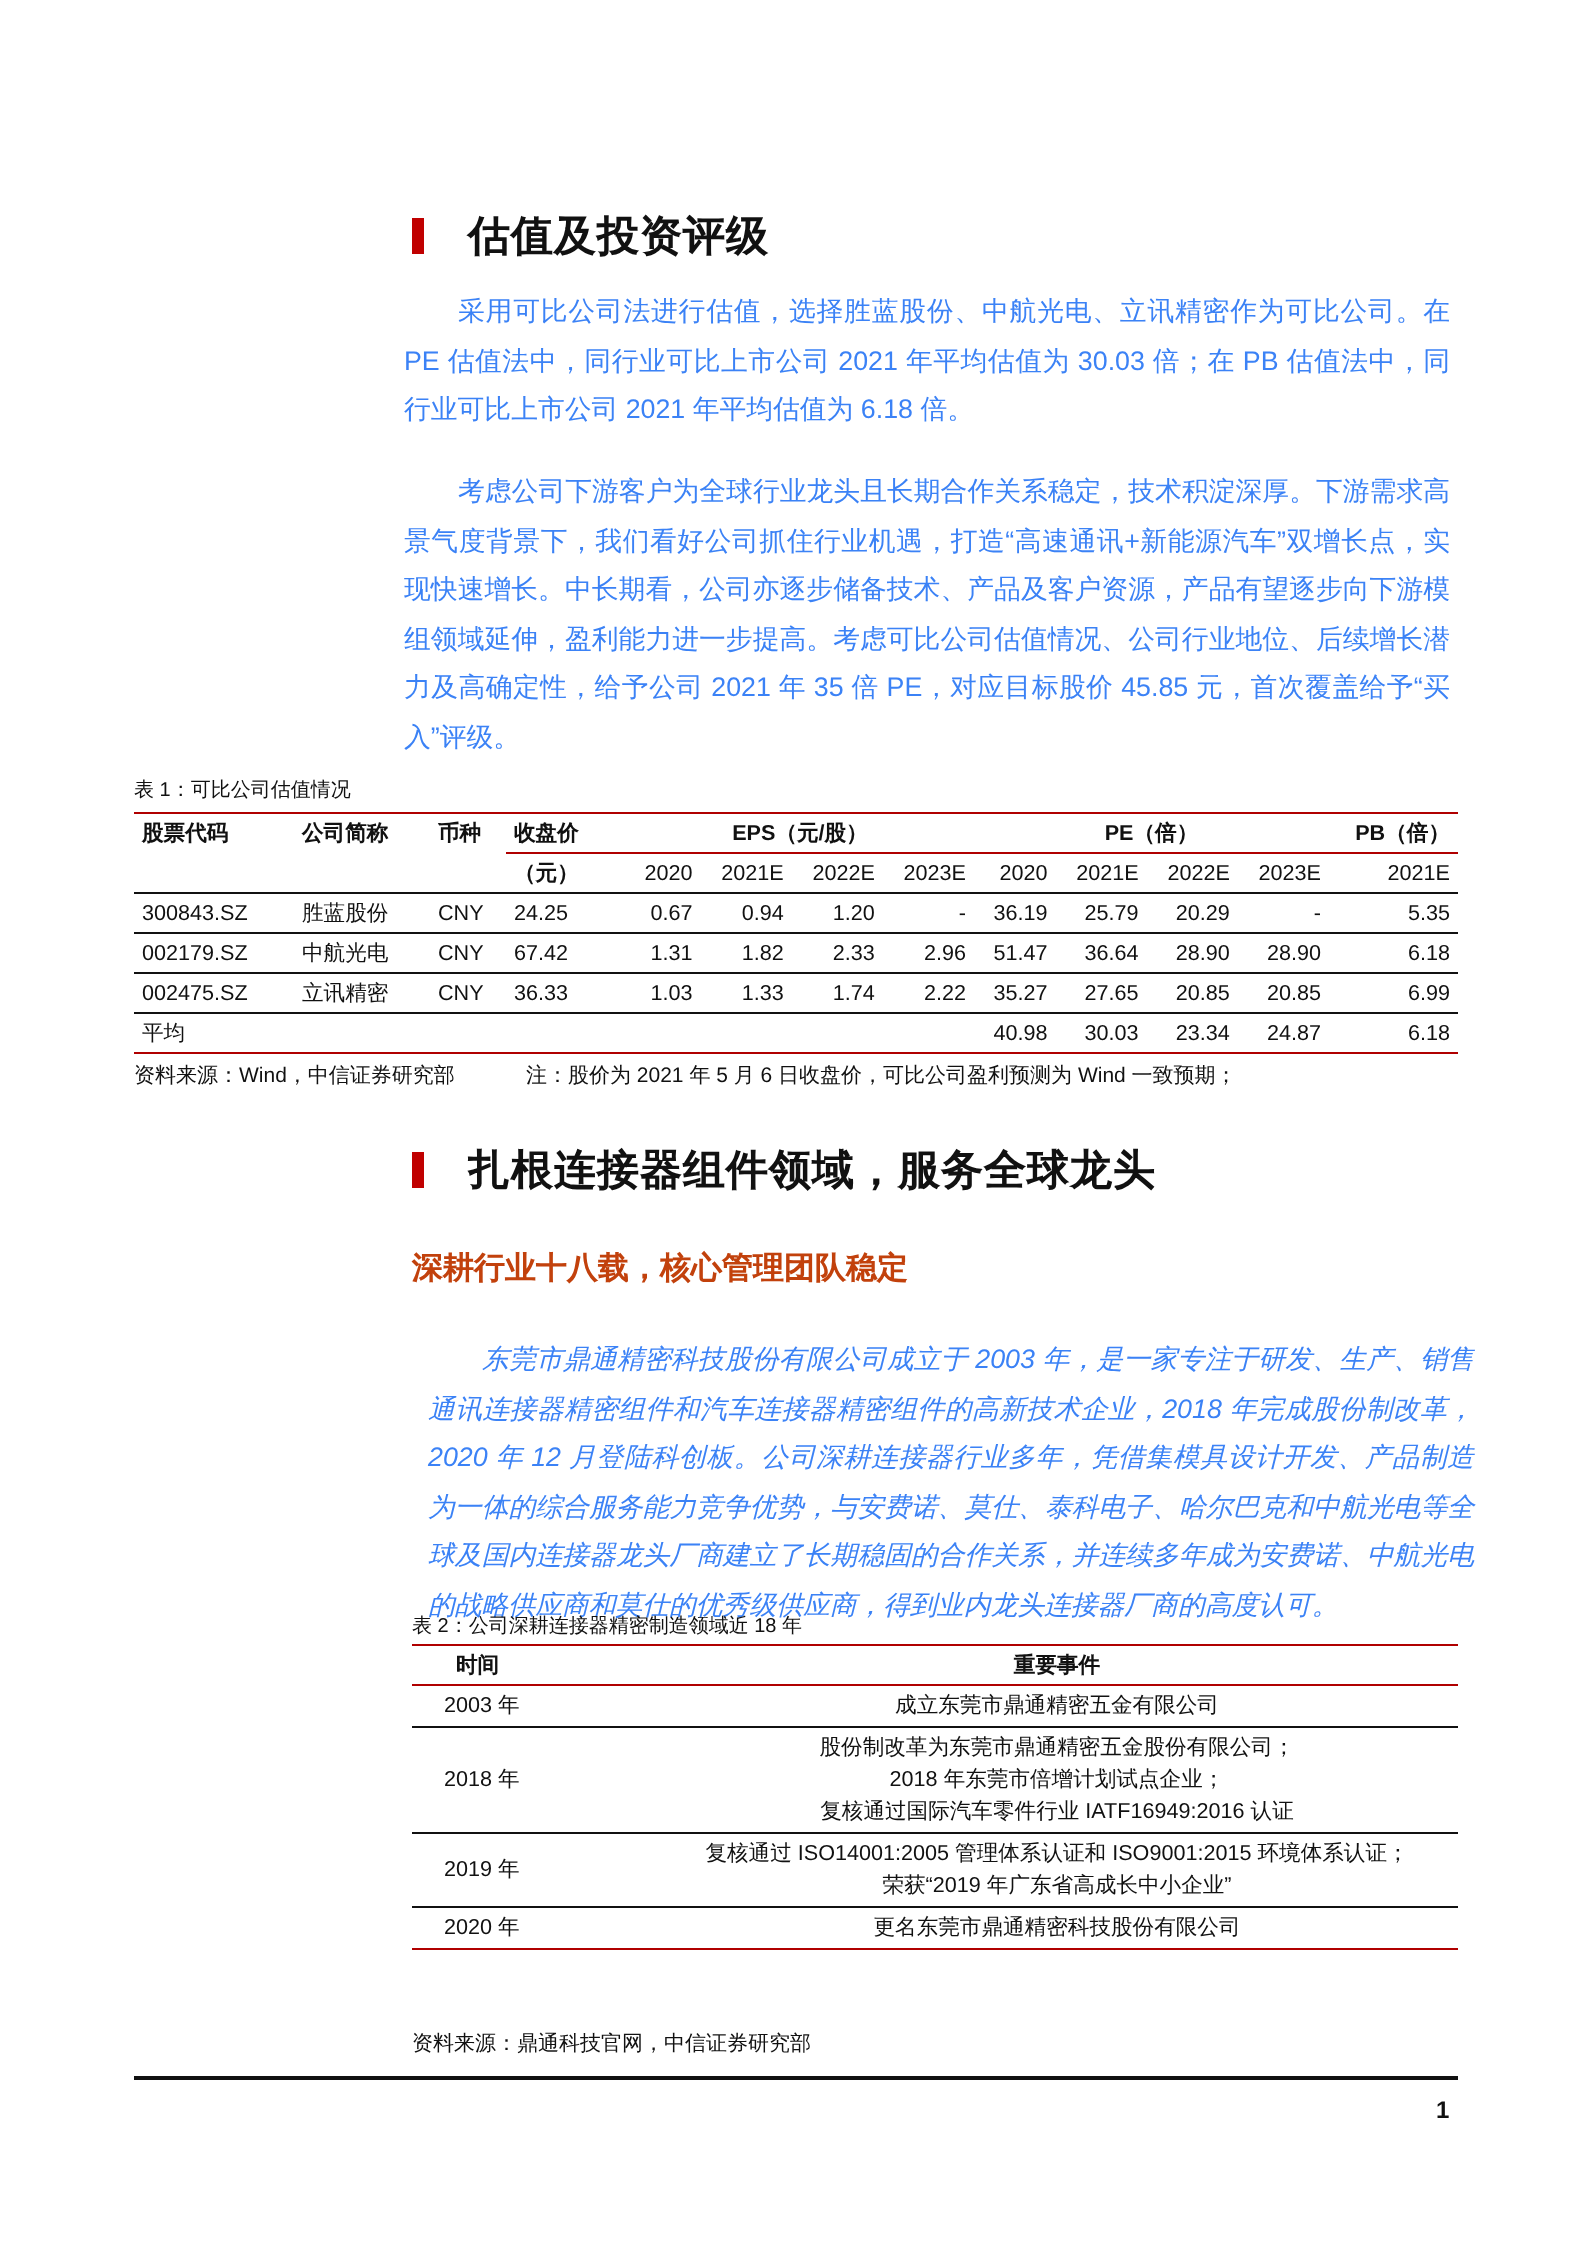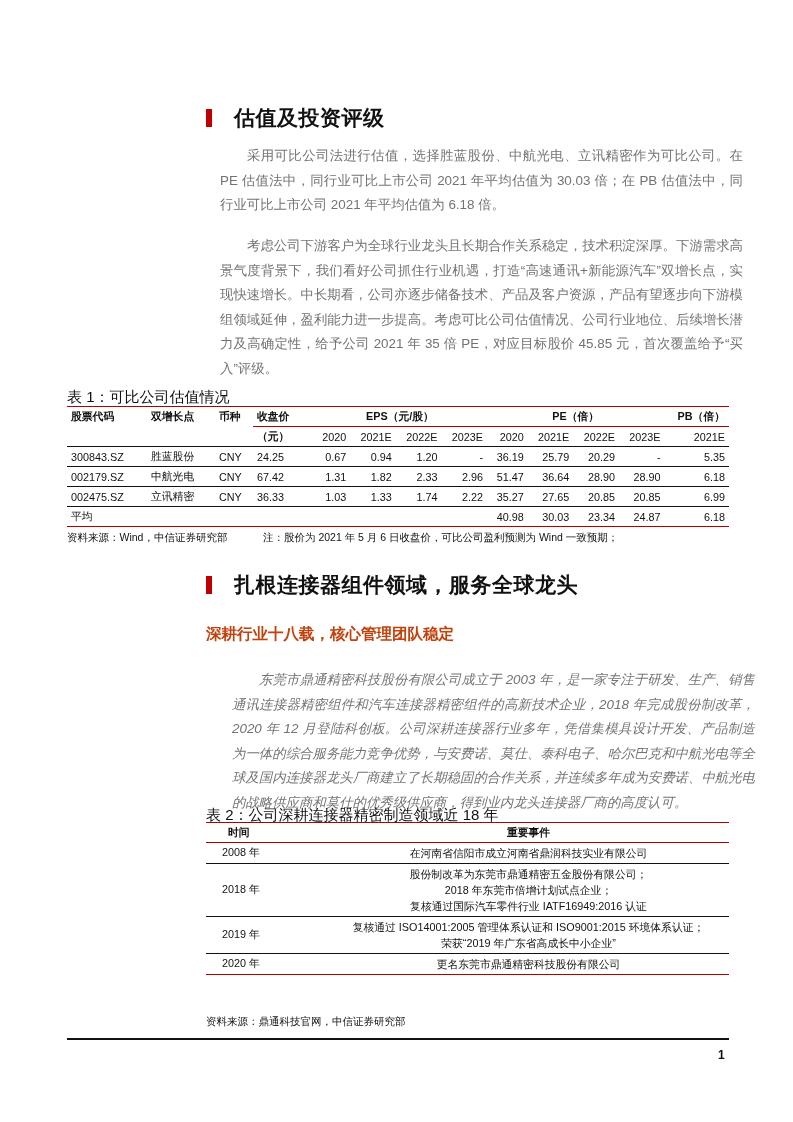--- a/index.html
+++ b/index.html
@@ -1,24 +1,24 @@
 <!DOCTYPE html>
 <html><head>
 <meta charset="utf-8">
 <style>
   html, body { margin:0; padding:0; background:#ffffff; }
   body { width:793px; height:1122px; position:relative; overflow:hidden;
          font-family:"Liberation Sans","DejaVu Sans",sans-serif; color:#111; }
   .sec-title { position:absolute; left:206px; display:flex; align-items:center; }
   .sec-bar { width:6px; height:18px; background:#c00000; margin-right:22px; }
   .sec-text { font-size:21px; font-weight:bold; letter-spacing:0.5px; color:#111; }
-  .para { position:absolute; left:220px; width:523px; font-size:13.4px; line-height:24.5px;
-          text-indent:27px; text-align:justify; color:#737373; }
+  .para { position:absolute; left:202px; width:523px; font-size:13.4px; line-height:24.5px;
+          text-indent:27px; text-align:justify; color:#3b82f6; }
   .sub-title { position:absolute; left:206px; font-size:15.5px; font-weight:bold; color:#c2410c; }
-  .tcap { position:absolute; font-size:15px; color:#111; }
+  .tcap { position:absolute; font-size:10px; color:#111; }
   .src { position:absolute; font-size:10.5px; color:#111;text-align:center; }
 
   
   .t1 { position:absolute; left:67px; top:406px; width:662px; border-collapse:collapse; font-size:10.8px; }
   .t1 td, .t1 th { padding:0 4px; height:19px; white-space:nowrap; }
   .t1 .hdr th { font-weight:bold; }
   .t1 .top { border-top:1.5px solid #b00000; }
   .t1 .redb { border-bottom:1.3px solid #b00000; }
   .t1 .blkb { border-bottom:1.3px solid #111; }
   .t1 .r { text-align:right; }
@@ -48,21 +48,21 @@
 
 <p class="para" style="top:144px;margin:0;">采用可比公司法进行估值，选择胜蓝股份、中航光电、立讯精密作为可比公司。在 PE 估值法中，同行业可比上市公司 2021 年平均估值为 30.03 倍；在 PB 估值法中，同行业可比上市公司 2021 年平均估值为 6.18 倍。</p>
 <p class="para" style="top:234px;margin:0;">考虑公司下游客户为全球行业龙头且长期合作关系稳定，技术积淀深厚。下游需求高景气度背景下，我们看好公司抓住行业机遇，打造“高速通讯+新能源汽车”双增长点，实现快速增长。中长期看，公司亦逐步储备技术、产品及客户资源，产品有望逐步向下游模组领域延伸，盈利能力进一步提高。考虑可比公司估值情况、公司行业地位、后续增长潜力及高确定性，给予公司 2021 年 35 倍 PE，对应目标股价 45.85 元，首次覆盖给予“买入”评级。</p>
 
 <div class="tcap" style="left:67px;top:388px;">表 1：可比公司估值情况</div>
 
 <table class="t1">
   <tbody>
       <tr class="hdr">
     <th class="l top" style="width:72px;">股票代码</th>
-    <th class="l top" style="width:60px;">双增长点</th>
+    <th class="l top" style="width:60px;">公司简称</th>
     <th class="l top" style="width:30px;font-family:Liberation Mono, monospace;">币种</th>
     <th class="l top redb" style="width:52px;">收盘价</th>
     <th class="c top redb" colspan="4">EPS（元/股）</th>
     <th class="c top redb" colspan="4">PE（倍）</th>
     <th class="r top redb">PB（倍）</th>
   </tr>
   <tr>
     <td class="blkb"></td>
         <td class="blkb"></td>
         <td class="blkb"></td>
@@ -154,23 +154,23 @@
 
 <div class="tcap" style="left:206px;top:806px;">表 2：公司深耕连接器精密制造领域近 18 年</div>
 
 <table class="t2">
   <tbody>
       <tr class="head">
     <th style="width:100px;text-align:left;padding-left:22px;">时间</th>
     <th style="text-align:center;">重要事件</th>
   </tr>
   <tr class="row">
-    <td class="time">2008 年</td>
+    <td class="time">2003 年</td>
     <td class="ev">
-          <div>在河南省信阳市成立河南省鼎润科技实业有限公司</div>
+          <div>成立东莞市鼎通精密五金有限公司</div>
         </td>
   </tr>
   <tr class="row">
     <td class="time">2018 年</td>
     <td class="ev">
       <div>股份制改革为东莞市鼎通精密五金股份有限公司；</div>
       <div>2018 年东莞市倍增计划试点企业；</div>
       <div>复核通过国际汽车零件行业 IATF16949:2016 认证</div>
     </td>
   </tr>

